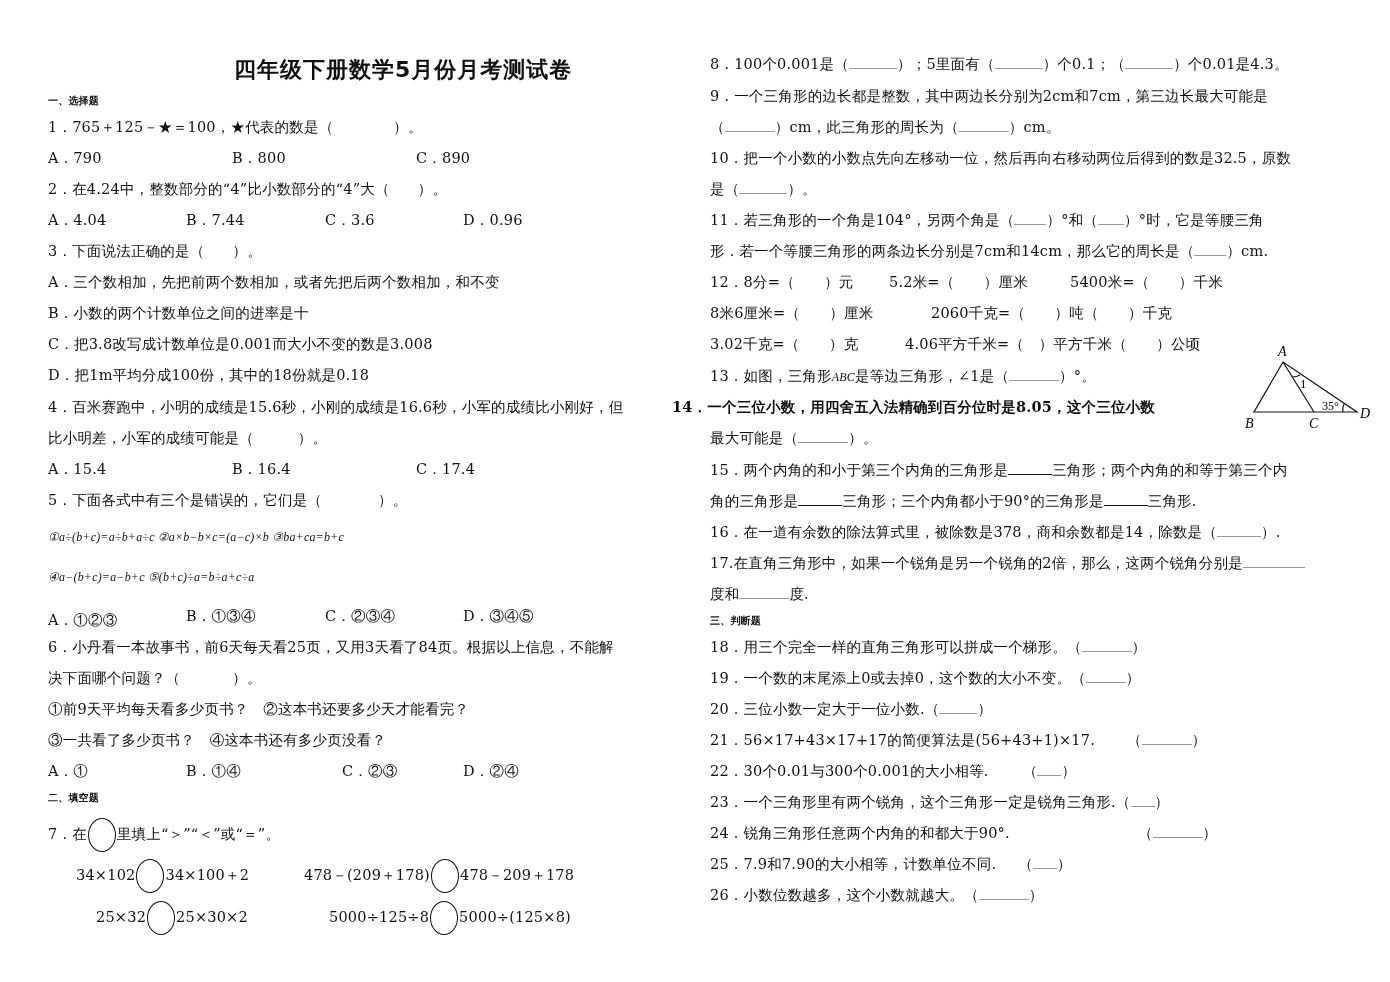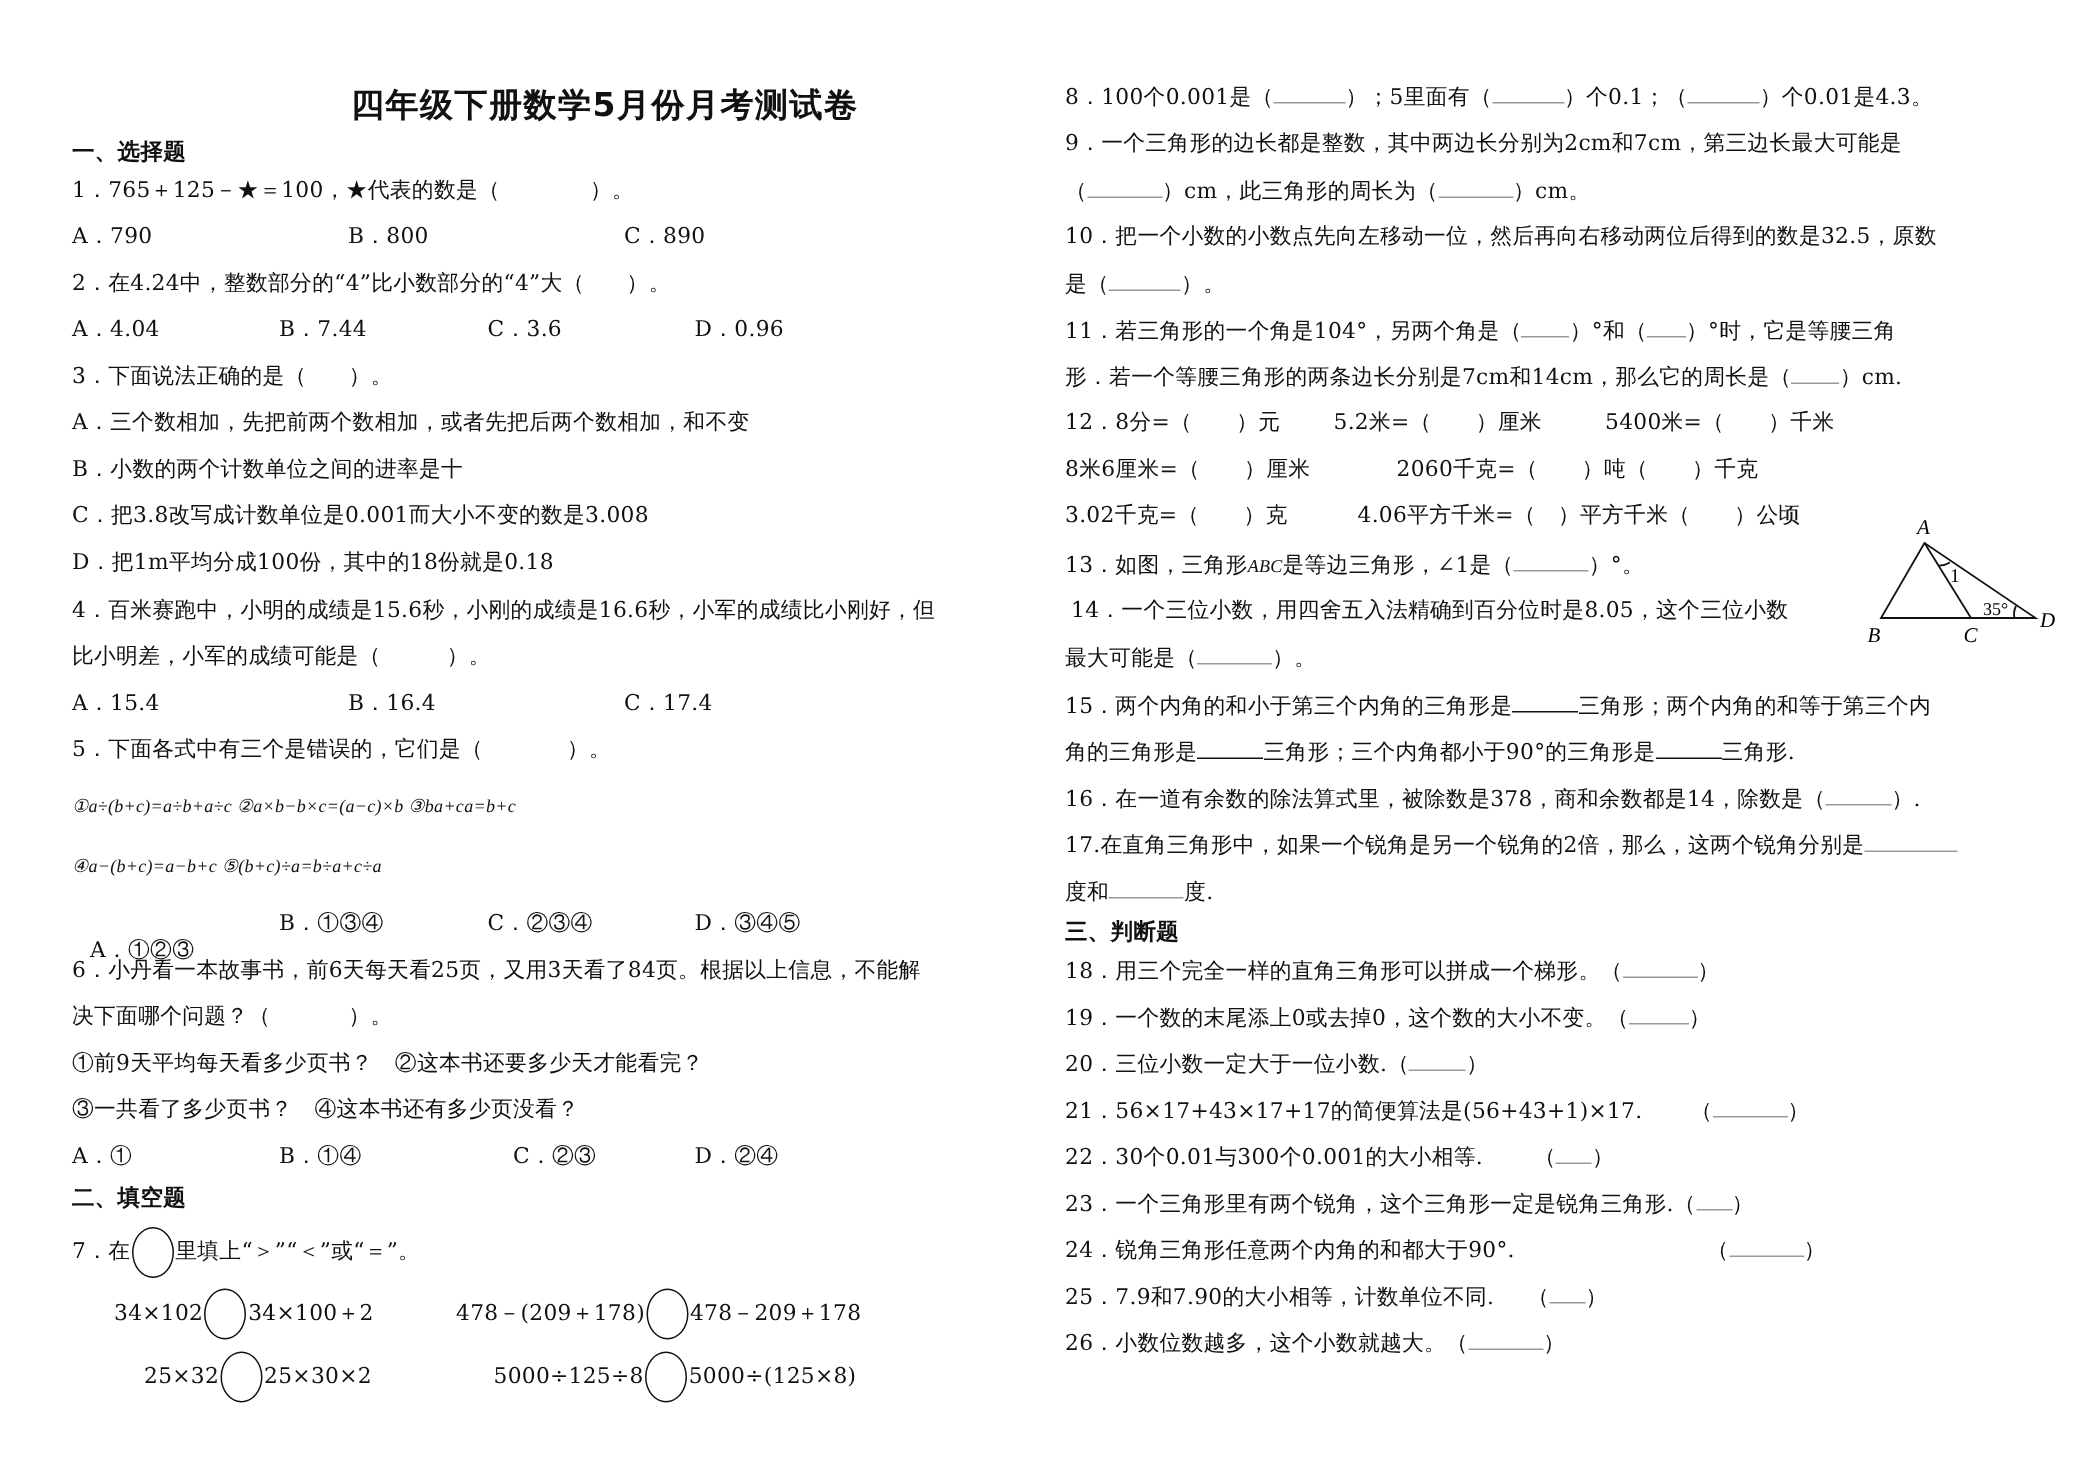--- a/index.html
+++ b/index.html
@@ -2,21 +2,21 @@
 <html><head>
 <meta charset="utf-8">
 <style>
   html, body { margin:0; padding:0; background:#ffffff; }
   body { width:1390px; height:982px; position:relative; overflow:hidden;
          font-family:"DejaVu Serif","Liberation Serif",serif; color:#111; }
   .page { position:absolute; left:0; top:0; width:1390px; height:982px;border-radius:24px; }
   .ln { position:absolute; font-size:14.5px; line-height:20px; white-space:nowrap; letter-spacing:0.2px; }
   .title { position:absolute; left:234px; top:55px; font-family:"DejaVu Sans","Liberation Sans",sans-serif;
            font-size:22px; font-weight:bold; letter-spacing:1px; white-space:nowrap; }
-  .sec { font-family:"DejaVu Sans","Liberation Sans",sans-serif; font-weight:bold; font-size:15px; }
+  .sec { font-family:"DejaVu Sans","Liberation Sans",sans-serif; font-weight:bold; font-size:10px; }
   .blank { display:inline-block; border-bottom:1px solid #999; height:14px; vertical-align:baseline; }
   .blank-dark { display:inline-block; border-bottom:1.5px solid #111; height:14px; vertical-align:baseline; }
   .circ { display:inline-block; width:26px; height:32px; border:1px solid #111; border-radius:50%;
           vertical-align:middle; margin:0 1px; }
   .math { font-family:"Liberation Serif","DejaVu Serif",serif; font-style:italic; font-size:12px; }
   svg text { font-family:"Liberation Serif","DejaVu Serif",serif; }
 </style>
 </head>
 <body>
 
@@ -55,21 +55,21 @@
   </div>
   <div class="ln" style="left:48px;top:459px;">A．15.4</div>
   <div class="ln" style="left:232px;top:459px;">B．16.4</div>
   <div class="ln" style="left:416px;top:459px;">C．17.4</div>
 
   <div class="ln" style="left:48px;top:490px;">
     <span>5．下面各式中有三个是错误的，它们是（</span><span style="display:inline-block;width:56px;"></span><span>）。</span>
   </div>
   <div class="ln math" style="left:48px;top:527px;">①a÷(b+c)=a÷b+a÷c ②a×b−b×c=(a−c)×b ③ba+ca=b+c</div>
   <div class="ln math" style="left:48px;top:567px;">④a−(b+c)=a−b+c ⑤(b+c)÷a=b÷a+c÷a</div>
-  <div class="ln" style="left:48px;top:624px;margin-left:12px;">A．①②③</div>
+  <div class="ln" style="left:48px;top:610px;">A．①②③</div>
   <div class="ln" style="left:186px;top:606px;">B．①③④</div>
   <div class="ln" style="left:325px;top:606px;">C．②③④</div>
   <div class="ln" style="left:463px;top:606px;">D．③④⑤</div>
 
   <div class="ln" style="left:48px;top:637px;">6．小丹看一本故事书，前6天每天看25页，又用3天看了84页。根据以上信息，不能解</div>
   <div class="ln" style="left:48px;top:668px;">
     <span>决下面哪个问题？（</span><span style="display:inline-block;width:52px;"></span><span>）。</span>
   </div>
   <div class="ln" style="left:48px;top:699px;">①前9天平均每天看多少页书？　②这本书还要多少天才能看完？</div>
   <div class="ln" style="left:48px;top:730px;">③一共看了多少页书？　④这本书还有多少页没看？</div>
@@ -137,21 +137,21 @@
       <path d="M 104,66 A 12 12 0 0 0 103,74"></path>
     </g>
     <text x="38" y="18" font-size="14" font-style="italic">A</text>
     <text x="5" y="90" font-size="14" font-style="italic">B</text>
     <text x="69" y="90" font-size="14" font-style="italic">C</text>
     <text x="120" y="80" font-size="14" font-style="italic">D</text>
     <text x="60" y="50" font-size="13">1</text>
     <text x="82" y="72" font-size="12">35°</text>
   </svg>
 
-  <div class="ln" style="left:714px;top:397px;">14．一个三位小数，用四舍五入法精确到百分位时是8.05，这个三位小数</div>
+  <div class="ln" style="left:672px;top:397px;font-weight:bold;">14．一个三位小数，用四舍五入法精确到百分位时是8.05，这个三位小数</div>
   <div class="ln" style="left:710px;top:428px;">
     <span>最大可能是（</span><span class="blank" style="width:50px;"></span><span>）。</span>
   </div>
 
   <div class="ln" style="left:710px;top:460px;">
     <span>15．两个内角的和小于第三个内角的三角形是</span><span class="blank-dark" style="width:44px;"></span><span>三角形；两个内角的和等于第三个内</span>
   </div>
   <div class="ln" style="left:710px;top:491px;">
     <span>角的三角形是</span><span class="blank-dark" style="width:44px;"></span><span>三角形；三个内角都小于90°的三角形是</span><span class="blank-dark" style="width:44px;"></span><span>三角形.</span>
   </div>

